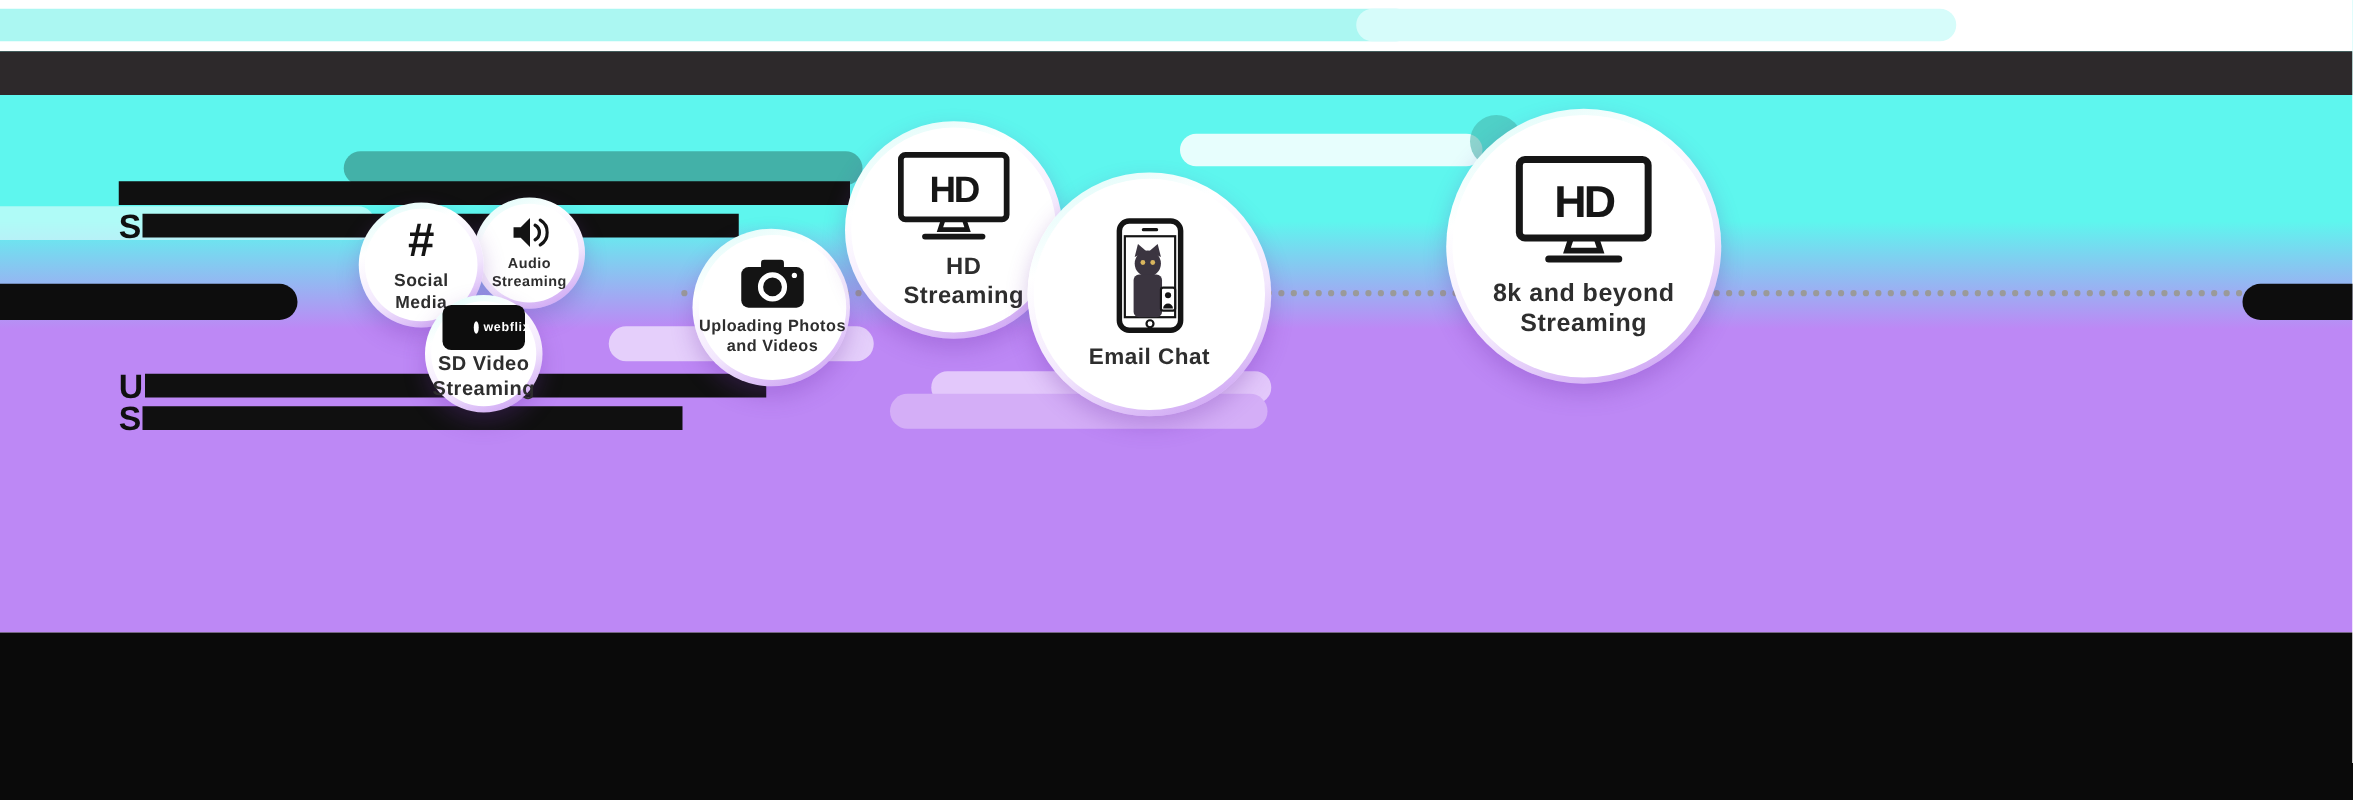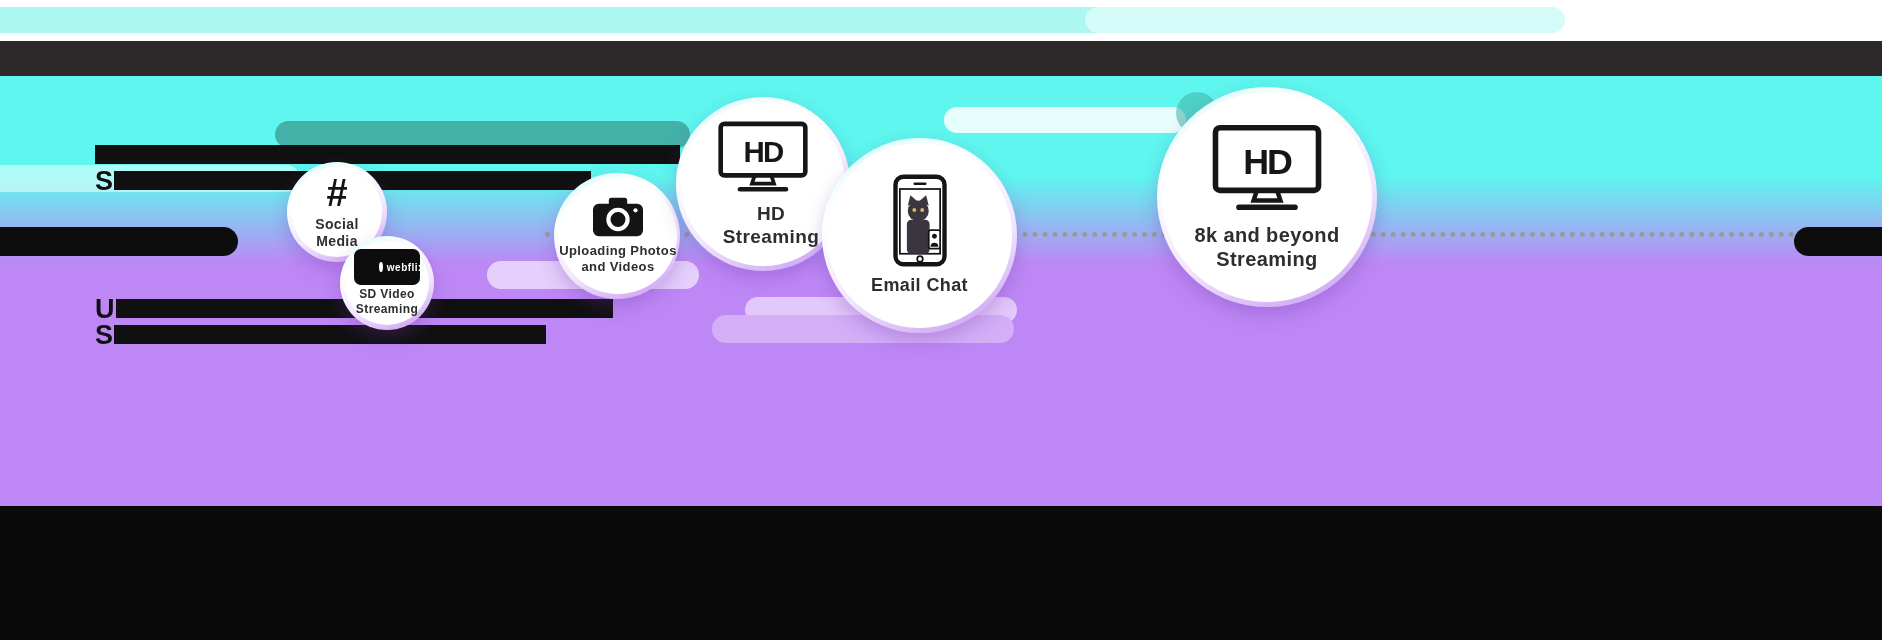--- a/index.html
+++ b/index.html
@@ -38,21 +38,21 @@
   .hash-glyph { font-size:38px; font-weight:800; color:#141414; line-height:1; }
 
   .webflix-badge { width:66px; height:36px; background:#0d0d0d; border-radius:7px;
     display:flex; align-items:center; justify-content:center; gap:4px;padding-left:29px; }
   .webflix-ring { width:10px; height:10px; border:2px solid #ffffff; border-radius:50%; display:inline-block; }
   .webflix-text { color:#ffffff; font-size:10px; font-weight:700; letter-spacing:0.5px; }
 
   .lbl-email  { font-size:17px; margin-top:6px; }
   .lbl-social { font-size:14px; width:76px; margin-top:4px; }
   .lbl-audio  { font-size:11.5px; width:72px; margin-top:4px; }
-  .lbl-sd     { font-size:12px; width:82px; margin-top:2px; }
+  .lbl-sd     { font-size:16px; width:82px; margin-top:2px; }
   .lbl-upload { font-size:13px; width:118px; margin-top:6px; }
   .lbl-hd     { font-size:19px; width:110px; margin-top:8px;margin-left:16px; }
   .lbl-video  { font-size:18px; white-space:nowrap; margin-top:8px; }
   .lbl-4k     { font-size:20px; width:158px; margin-top:10px; }
 </style>
 </head>
 <body>
 
 <div id="stage">
 
@@ -87,40 +87,50 @@
   </div>
   <div class="redact" style="left:95px;top:297px;">
     <span class="redact-letter">U</span>
     <span class="redact-bar" style="width:497px;"></span>
   </div>
   <div class="redact" style="left:95px;top:323px;">
     <span class="redact-letter">S</span>
     <span class="redact-bar" style="width:432px;"></span>
   </div>
 
+  <div class="bubble" style="left:379px;top:158px;width:89px;height:89px;z-index:3;">
+    <div class="bubble-inner">
+      <svg viewBox="0 0 36 34" width="30" height="28">
+        <path d="M2 12 h7 l9 -9 v28 l-9 -9 h-7 z" fill="#141414"></path>
+        <path d="M23 10 a8 8 0 0 1 0 14" fill="none" stroke="#141414" stroke-width="3.2" stroke-linecap="round"></path>
+        <path d="M28 5 a14 14 0 0 1 0 24" fill="none" stroke="#141414" stroke-width="3.2" stroke-linecap="round"></path>
+      </svg>
+      <div class="bubble-label lbl-audio">Audio Streaming</div>
+    </div>
+  </div>
 
   <div class="bubble" style="left:287px;top:162px;width:100px;height:100px;z-index:4;">
     <div class="bubble-inner">
       <div class="hash-glyph">#</div>
       <div class="bubble-label lbl-social">Social Media</div>
     </div>
   </div>
 
 
   <div class="bubble" style="left:340px;top:236px;width:94px;height:94px;z-index:6;">
     <div class="bubble-inner">
       <div class="webflix-badge">
         <span class="webflix-ring"></span>
         <span class="webflix-text">webflix</span>
       </div>
       <div class="bubble-label lbl-sd">SD Video Streaming</div>
     </div>
   </div>
 
-  <div class="bubble" style="left:554px;top:173px;width:126px;height:126px;z-index:3;">
+  <div class="bubble" style="left:554px;top:183px;width:126px;height:126px;z-index:3;">
     <div class="bubble-inner">
       <svg viewBox="0 0 62 48" width="52" height="40">
         <rect x="20" y="1" width="22" height="12" rx="3" fill="#141414"></rect>
         <rect x="1" y="8" width="60" height="39" rx="7" fill="#141414"></rect>
         <circle cx="31" cy="27" r="11.5" fill="none" stroke="#ffffff" stroke-width="5"></circle>
         <circle cx="52" cy="16" r="2.5" fill="#ffffff"></circle>
       </svg>
       <div class="bubble-label lbl-upload">Uploading Photos and Videos</div>
     </div>
   </div>

